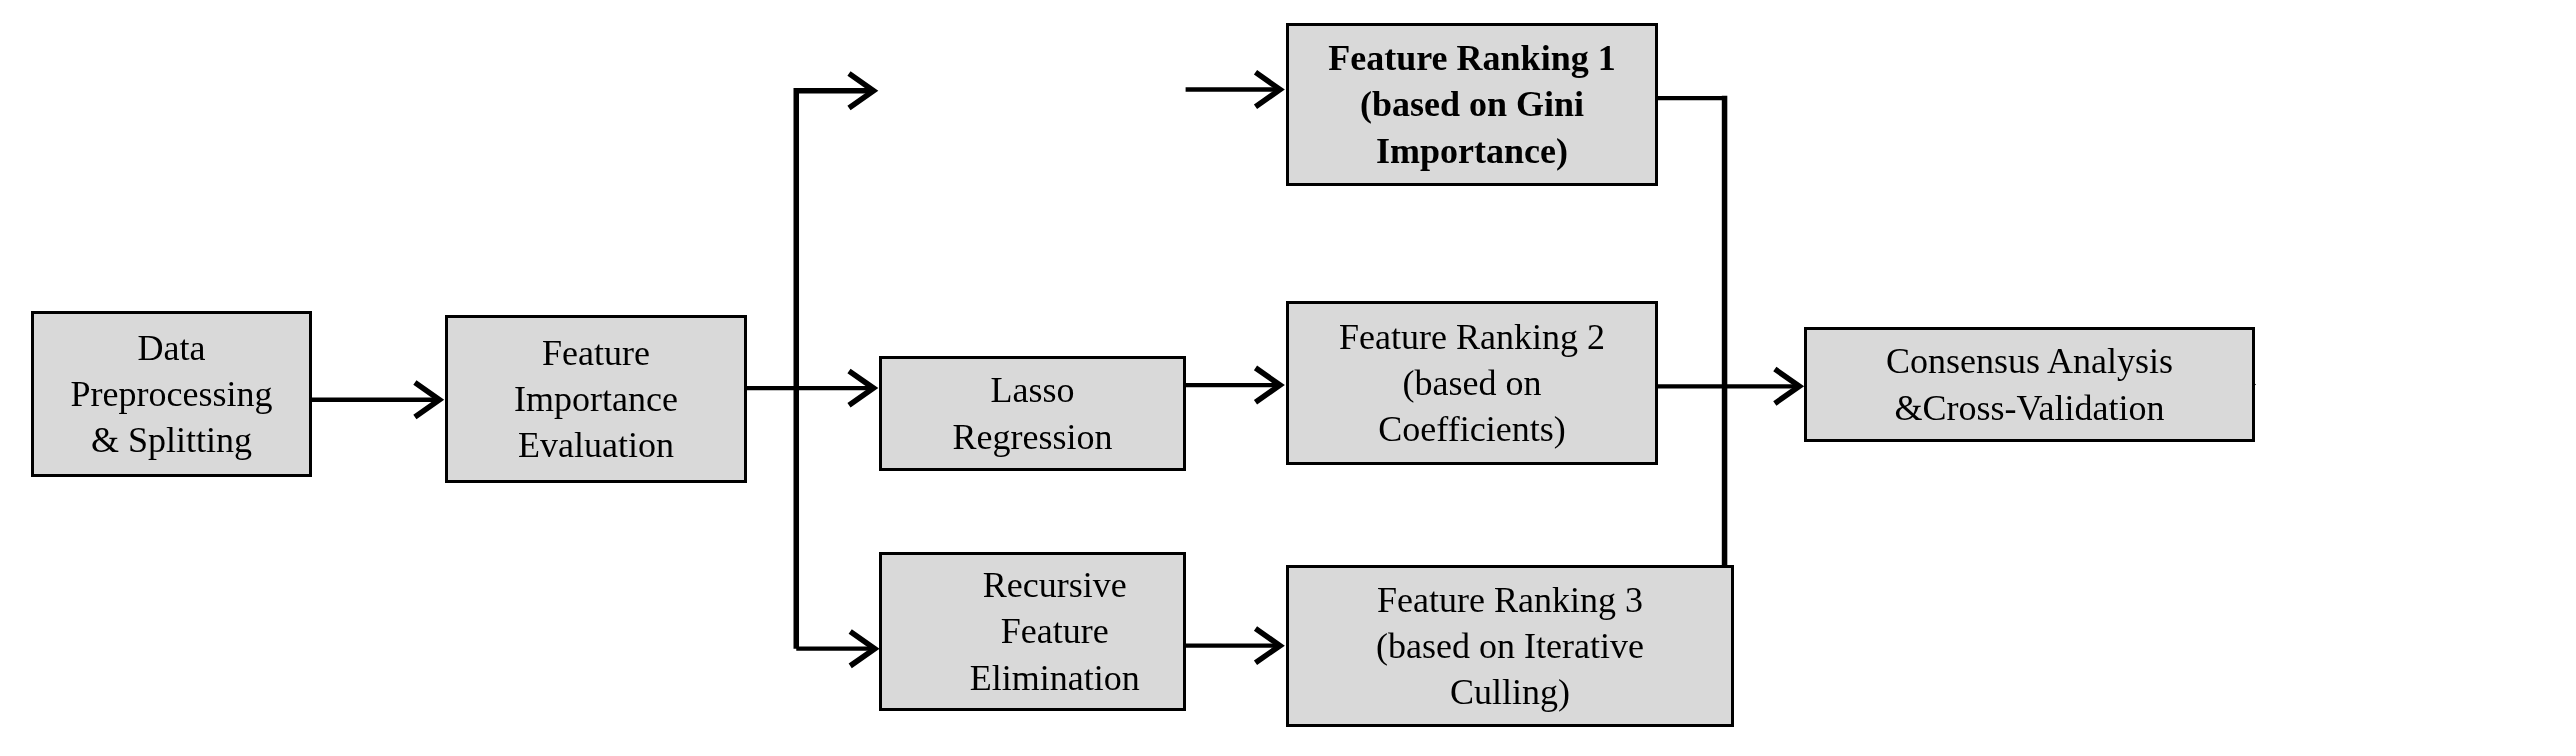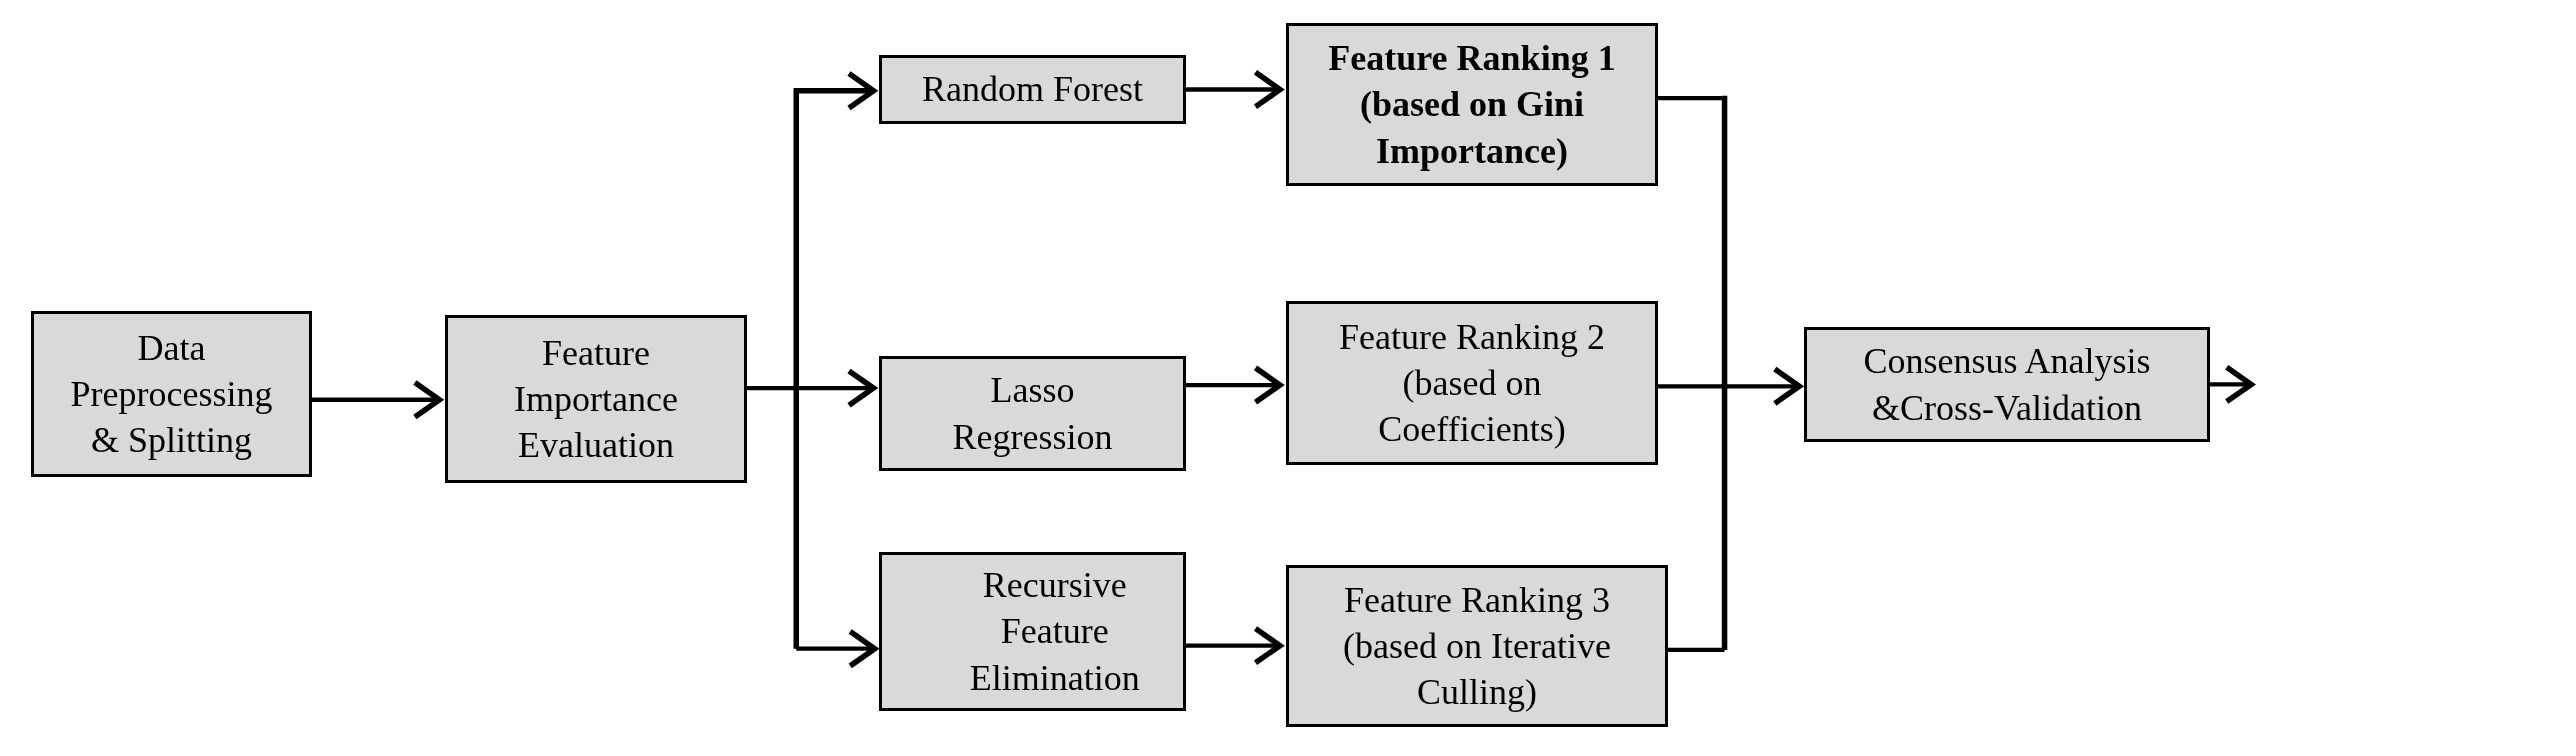--- a/index.html
+++ b/index.html
@@ -101,23 +101,20 @@
 Preprocessing
 &amp; Splitting</span>
   </div>
 
   <div class="node" style="left:445px;top:315px;width:302px;height:168px;">
     <span class="label">Feature
 Importance
 Evaluation</span>
   </div>
 
-  <div class="node" style="left:879px;top:55px;width:307px;height:69px;">
-    <span class="label">Random Forest</span>
-  </div>
 
   <div class="node" style="left:1286px;top:23px;width:372px;height:163px;font-weight:bold;">
     <span class="label">Feature Ranking 1
 (based on Gini
 Importance)</span>
   </div>
 
   <div class="node" style="left:879px;top:324px;width:307px;height:115px;margin-top:32px;">
     <span class="label">Lasso
 Regression</span>
@@ -128,26 +125,26 @@
 (based on
 Coefficients)</span>
   </div>
 
   <div class="node" style="left:879px;top:552px;width:307px;height:159px;padding-left:48px;">
     <span class="label">Recursive
 Feature
 Elimination</span>
   </div>
 
-  <div class="node" style="left:1286px;top:565px;width:382px;height:162px;">
+  <div class="node" style="left:1286px;top:565px;width:448px;height:162px;">
     <span class="label">Feature Ranking 3
 (based on Iterative
 Culling)</span>
   </div>
 
-  <div class="node" style="left:1804px;top:327px;width:406px;height:115px;">
+  <div class="node" style="left:1804px;top:327px;width:451px;height:115px;">
     <span class="label">Consensus Analysis
 &amp;Cross-Validation</span>
   </div>
 
 
 </div>
 
 
 </body></html>

